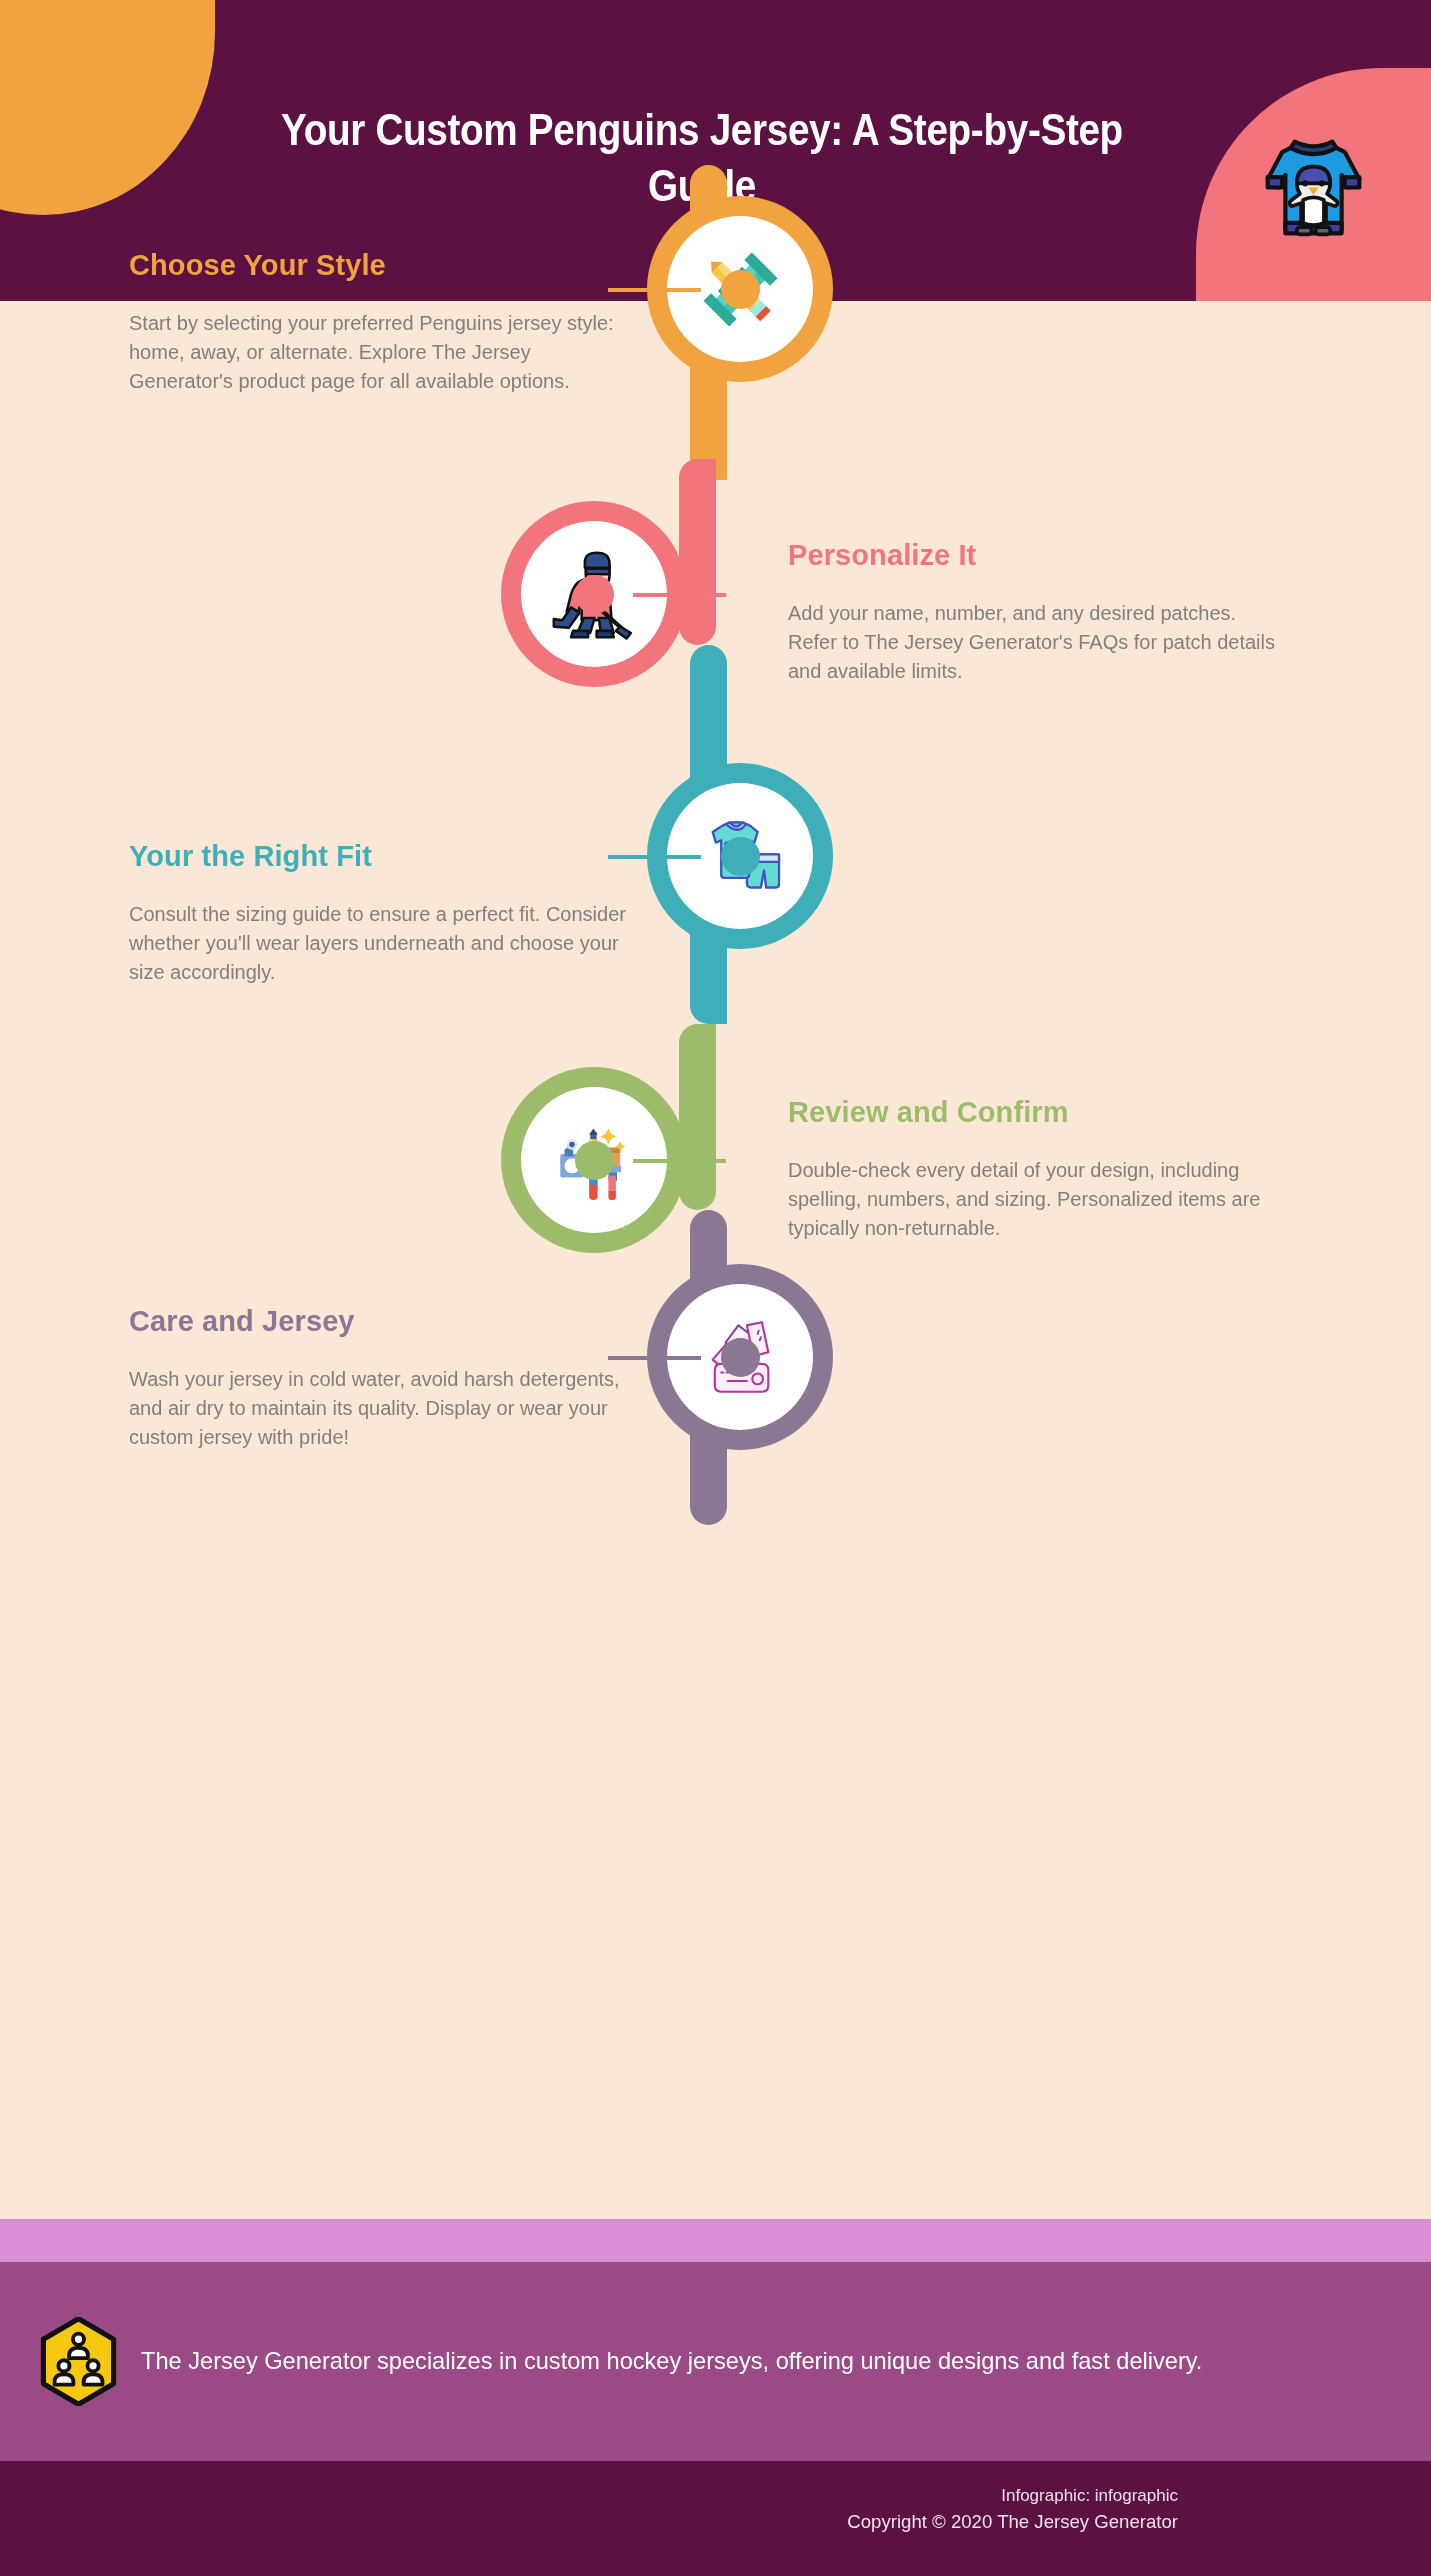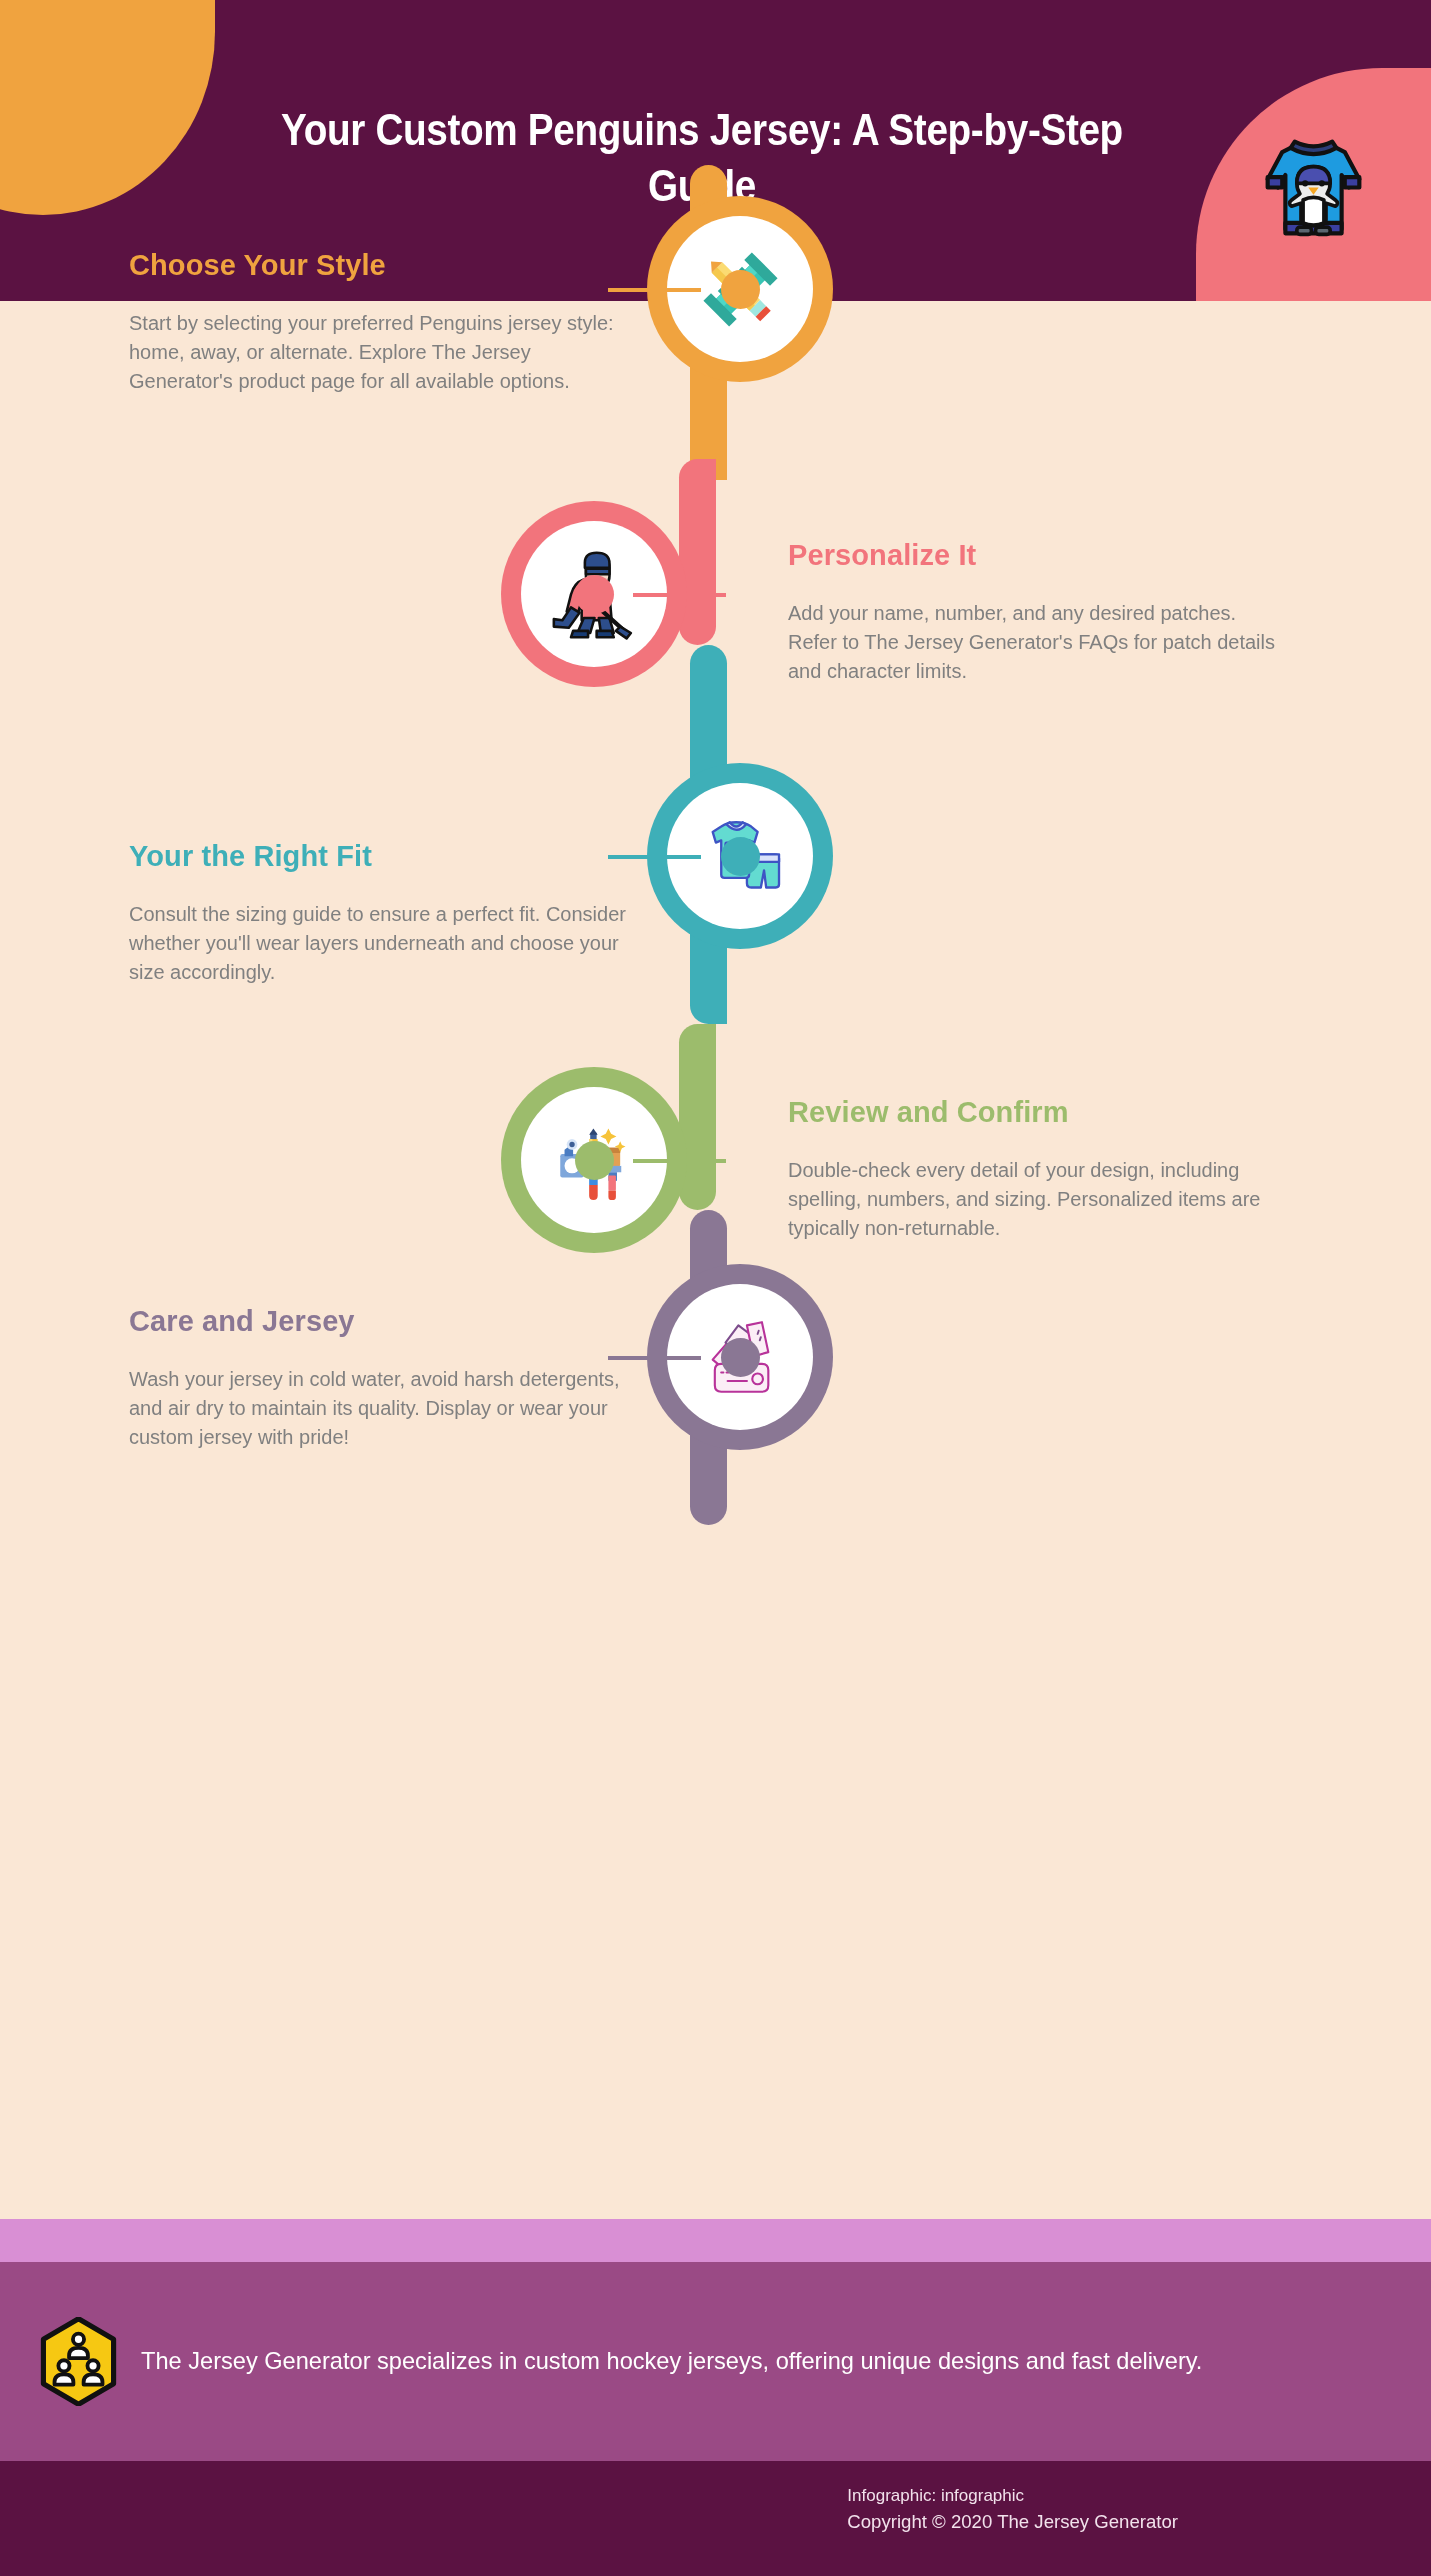--- a/index.html
+++ b/index.html
@@ -151,20 +151,21 @@
   }
   .footer-bottom {
     position: absolute;
     left: 0; top: 2461px;
     width: 1432px; height: 115px;
     background: #5B1242;
   }
   .footer-credits {
     position: absolute;
     right: 254px; top: 2484px;
+    text-align: right;
     color: #F2E2EC;
     font-size: 17px;
     line-height: 1.45;
     font-family: "Liberation Sans Narrow", "Liberation Sans", sans-serif;
   }
   .footer-credits div:last-child { font-size: 18.6px; }
 </style>
 </head>
 <body>
 
@@ -258,21 +259,21 @@
               <path d="M74 80 l10 6 l-4 5 l-10 -7 Z" fill="#2D4E8C"></path>
             </g>
           </svg>
         </div>
       </div>
       <div class="node-dot" style="background:#F2747C;"></div>
     </div>
 
     <div class="txt align-right" style="left:788px;top:238px;">
       <h2 style="color:#F2747C;text-align:left;">Personalize It</h2>
-      <p>Add your name, number, and any desired patches. Refer to The Jersey Generator's FAQs for patch details and character limits.</p>
+      <p>Add your name, number, and any desired patches. Refer to The Jersey Generator's FAQs for patch details and available limits.</p>
     </div>
 
     <div class="bar right-side" style="top:344px;height:379px;background:#3EAFB8;border-radius:18.6px 18.6px 0 18.6px;"></div>
 
     <div class="node" style="left:647px;top:462px;">
       <div class="node-ring" style="background:#3EAFB8;"></div>
       <div class="node-stem" style="left:-39px;width:93px;background:#3EAFB8;"></div>
       <div class="node-inner">
         <div class="node-svg">
           <svg viewBox="0 0 100 100" width="107" height="107">

